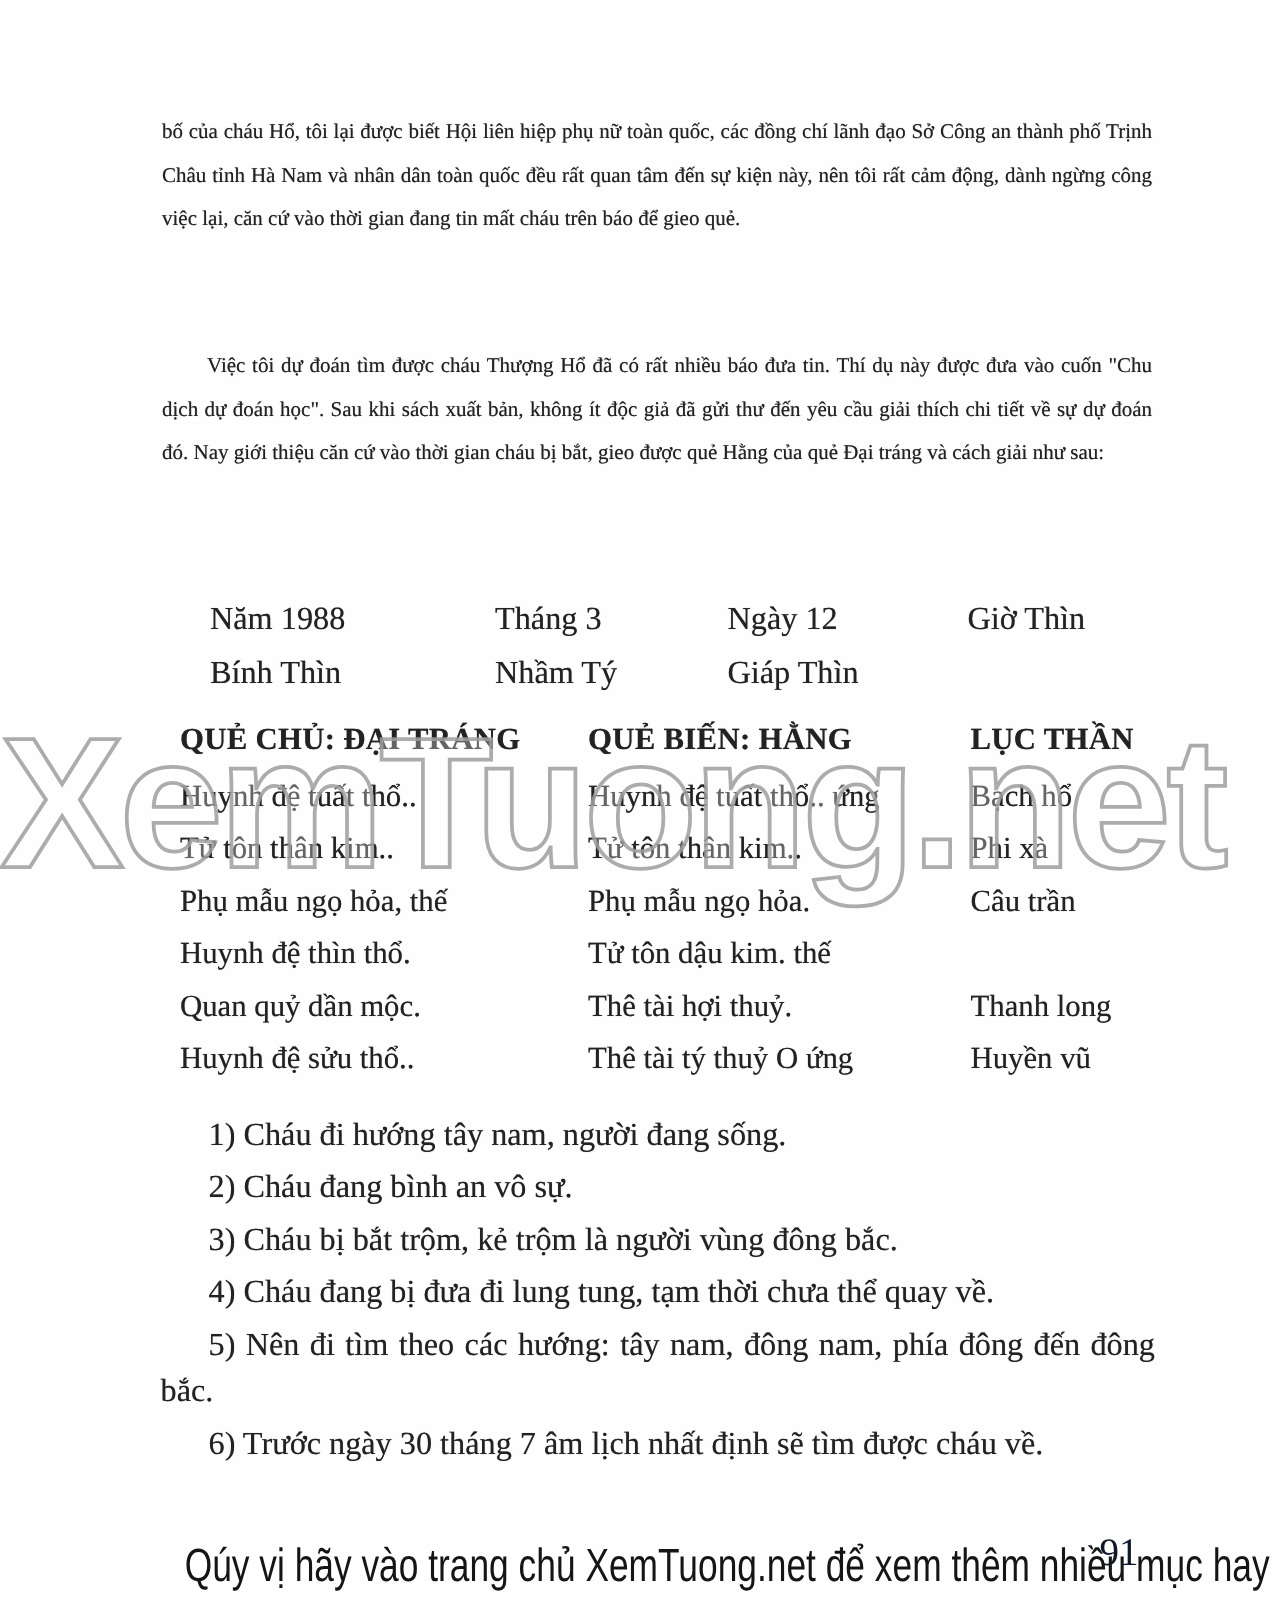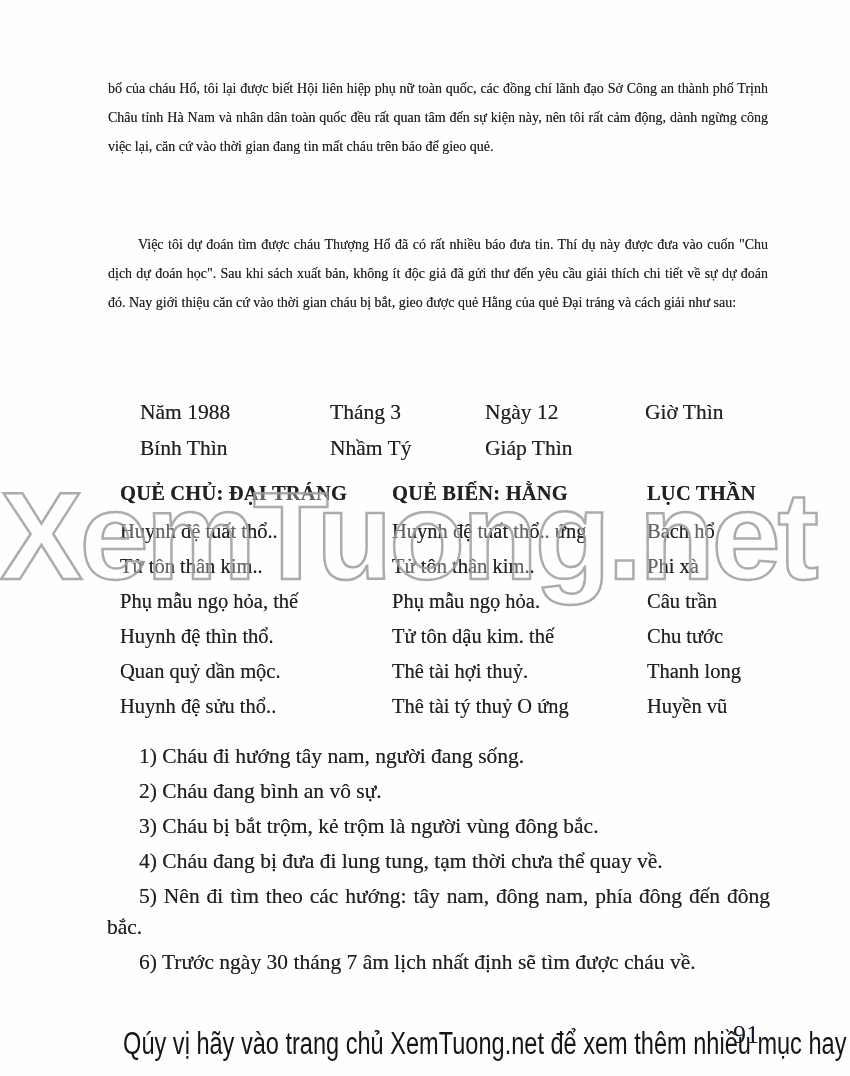--- a/index.html
+++ b/index.html
@@ -136,21 +136,20 @@
       <span>Phi xà</span>
     </div>
     <div class="hex-row">
       <span>Phụ mẫu ngọ hỏa, thế</span>
       <span>Phụ mẫu ngọ hỏa.</span>
       <span>Câu trần</span>
     </div>
     <div class="hex-row">
       <span>Huynh đệ thìn thổ.</span>
       <span>Tử tôn dậu kim. thế</span>
-      <span>Chu tước</span>
     </div>
     <div class="hex-row">
       <span>Quan quỷ dần mộc.</span>
       <span>Thê tài hợi thuỷ.</span>
       <span>Thanh long</span>
     </div>
     <div class="hex-row">
       <span>Huynh đệ sửu thổ..</span>
       <span>Thê tài tý thuỷ O ứng</span>
       <span>Huyền vũ</span>

